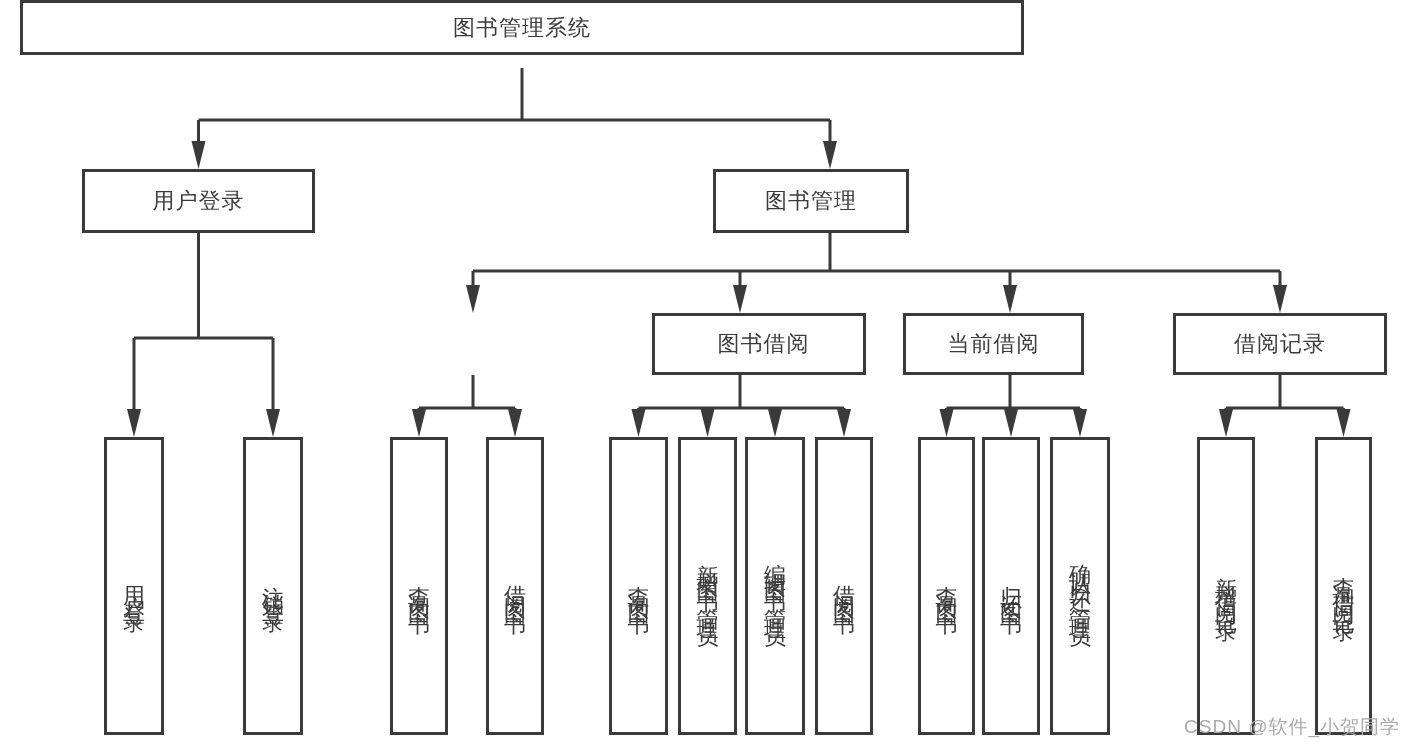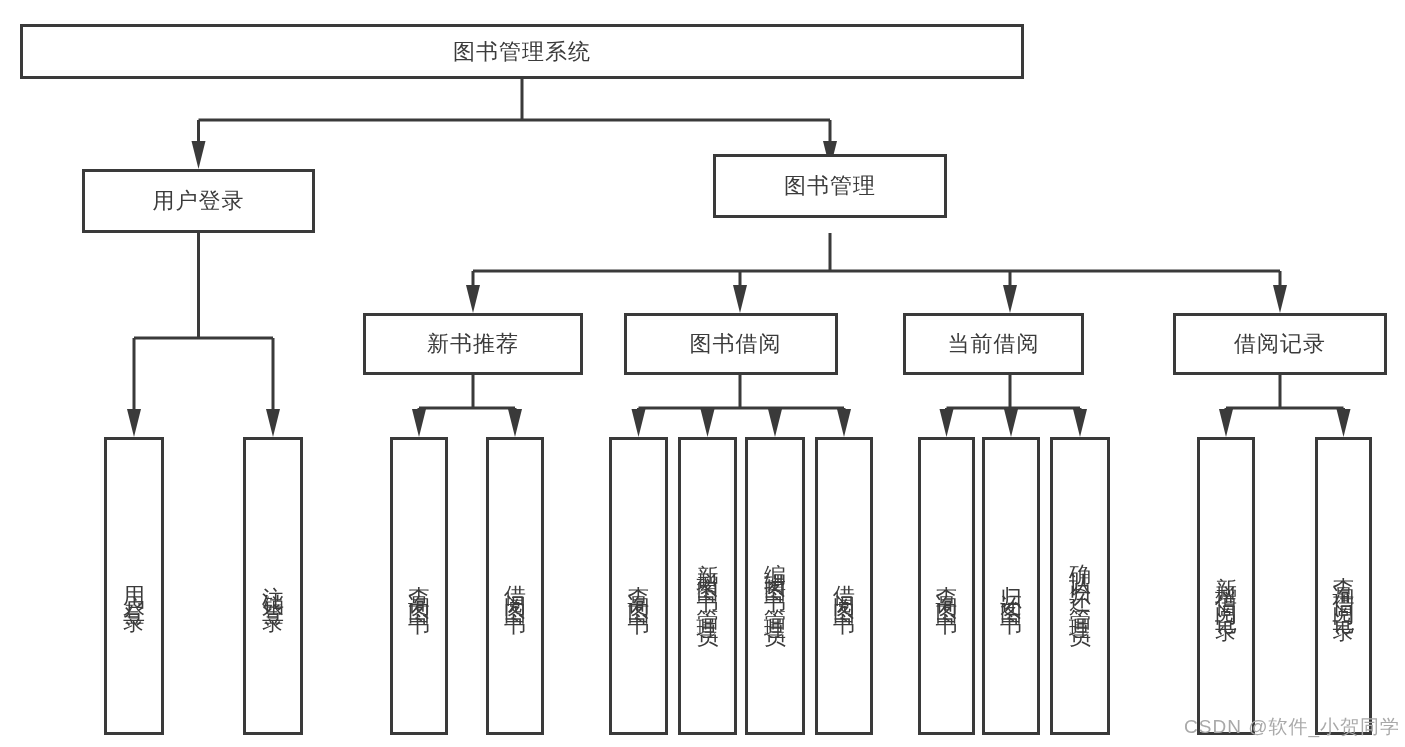--- a/index.html
+++ b/index.html
@@ -89,35 +89,32 @@
     <path d="M1010 375 V408 M946.5 408 H1080 M946.5 408 V413 M1011 408 V413 M1080 408 V413"></path>
     <polygon points="939.5,409 953.5,409 946.5,437"></polygon>
     <polygon points="1004,409 1018,409 1011,437"></polygon>
     <polygon points="1073,409 1087,409 1080,437"></polygon>
 
     <path d="M1280 375 V408 M1226 408 H1343.5 M1226 408 V413 M1343.5 408 V413"></path>
     <polygon points="1219,409 1233,409 1226,437"></polygon>
     <polygon points="1336.5,409 1350.5,409 1343.5,437"></polygon>
   </svg>
 
-  <div class="box" style="left:20px; top:24px; width:1004px; height:55px;">
+  <div class="box" style="left:20px; top:0; width:1004px; height:55px;">
     <span>图书管理系统</span>
   </div>
 
   <div class="box" style="left:82px; top:169px; width:233px; height:64px;">
     <span>用户登录</span>
   </div>
-  <div class="box" style="left:713px; top:154px; width:234px; height:64px;justify-content:center;">
+  <div class="box" style="left:713px; top:169px; width:196px; height:64px;justify-content:center;">
     <span>图书管理</span>
   </div>
 
-  <div class="box" style="left:363px; top:313px; width:220px; height:62px;">
-    <span>新书推荐</span>
-  </div>
-  <div class="box" style="left:624px; top:313px; width:214px; height:62px;padding-left:9px;">
+  <div class="box" style="left:652px; top:313px; width:214px; height:62px;padding-left:9px;">
     <span>图书借阅</span>
   </div>
   <div class="box" style="left:903px; top:313px; width:181px; height:62px;">
     <span>当前借阅</span>
   </div>
   <div class="box" style="left:1173px; top:313px; width:214px; height:62px;">
     <span>借阅记录</span>
   </div>
 
   <div class="box vbox" style="left:104px; top:437px; width:60px; height:298px;">

